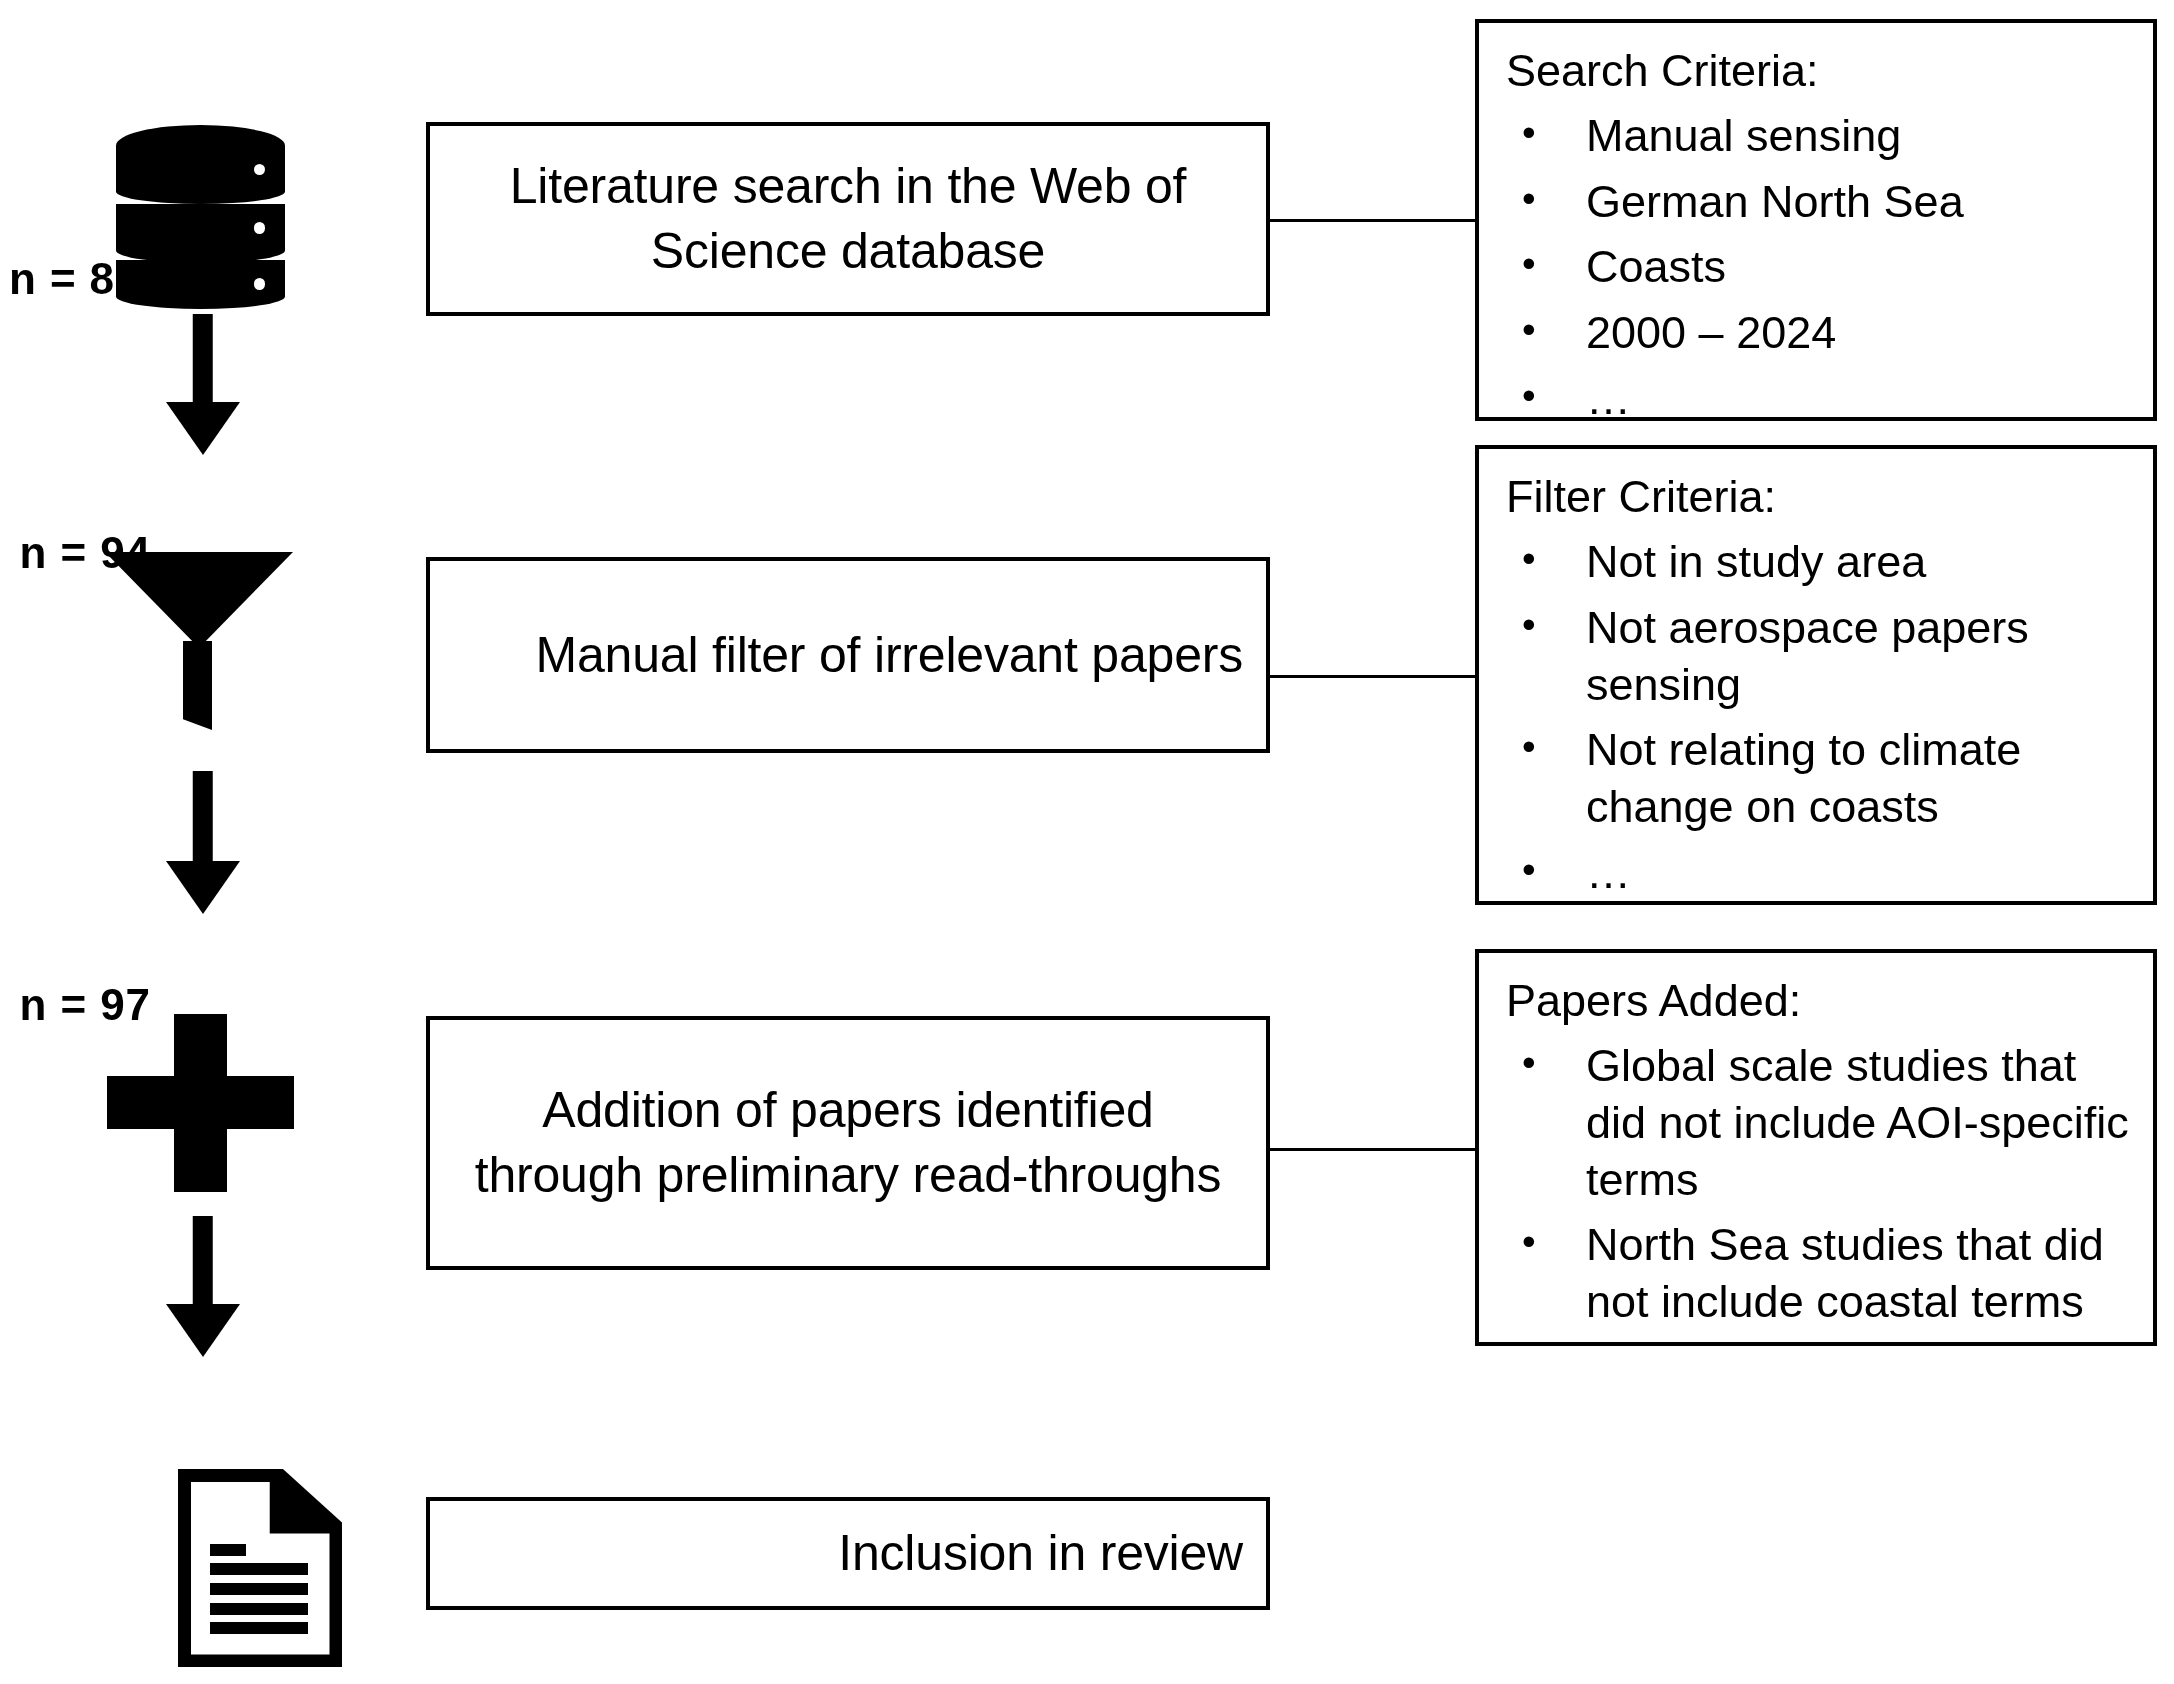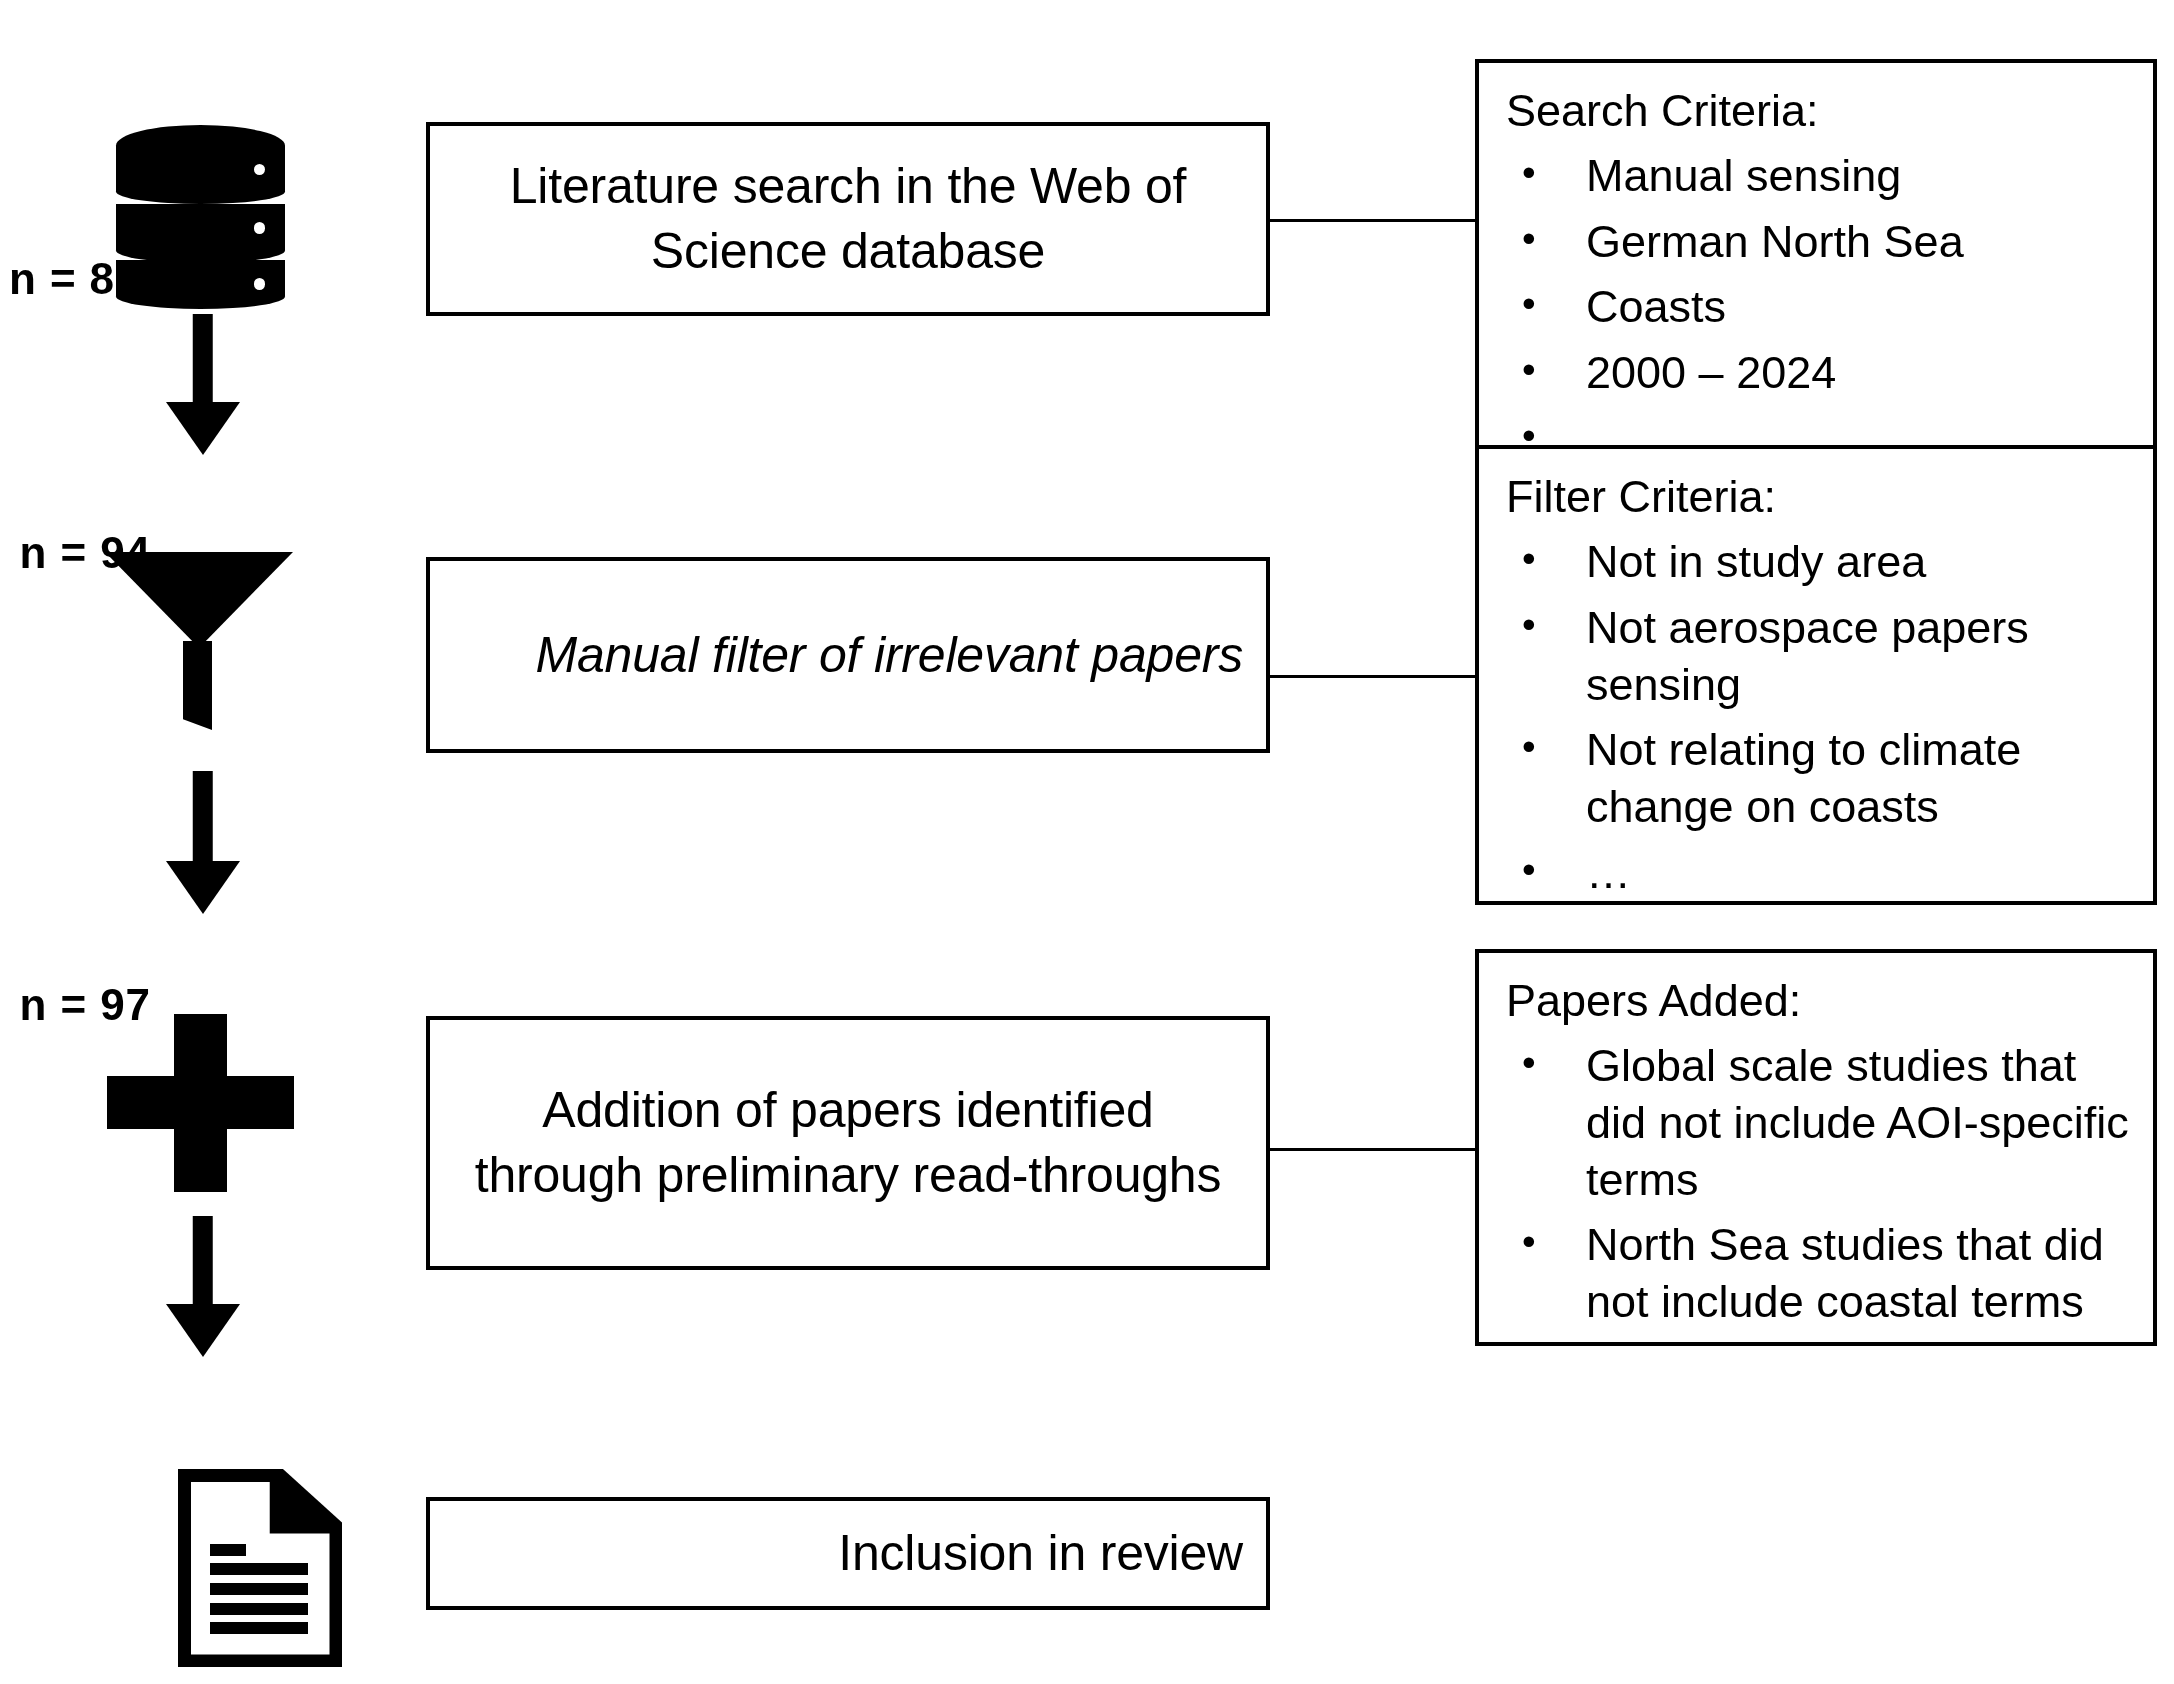--- a/index.html
+++ b/index.html
@@ -31,33 +31,33 @@
     padding: 7.1px 23px;
   }
   .flow-box .flow-label {
     font-size: 50px;
     line-height: 1.30;
     font-weight: 400;
     letter-spacing: -0.2px;
   }
 
   #flow-box-1 { left: 426px; top: 122px;  width: 844px; height: 194px; }
-  #flow-box-2 { left: 426px; top: 557px;  width: 844px; height: 196px; font-style: italic; }
+  #flow-box-2 { left: 426px; top: 557px;  width: 844px; height: 196px; }
   #flow-box-3 { left: 426px; top: 1016px; width: 844px; height: 254px; }
   #flow-box-4 { left: 426px; top: 1497px; width: 844px; height: 113px; }
 
   
   .criteria-box {
     position: absolute;
     box-sizing: border-box;
     border: 4.5px solid #000000;
     background: #ffffff;
     padding: 21.4px 23px 16px 27px;
   }
-  #criteria-box-1 { left: 1475px; top: 18.7px;   width: 682px; height: 402px; margin-top: 40px; }
+  #criteria-box-1 { left: 1475px; top: 18.7px;   width: 682px; height: 402px; }
   #criteria-box-2 { left: 1475px; top: 445px;  width: 682px; height: 460px; }
   #criteria-box-3 { left: 1475px; top: 949px; width: 682px; height: 397px; }
 
   .criteria-title {
     font-size: 45px;
     line-height: 1.22;
     margin: 0 0 3.6px 0;
     white-space: nowrap;
   }
   .criteria-list {

